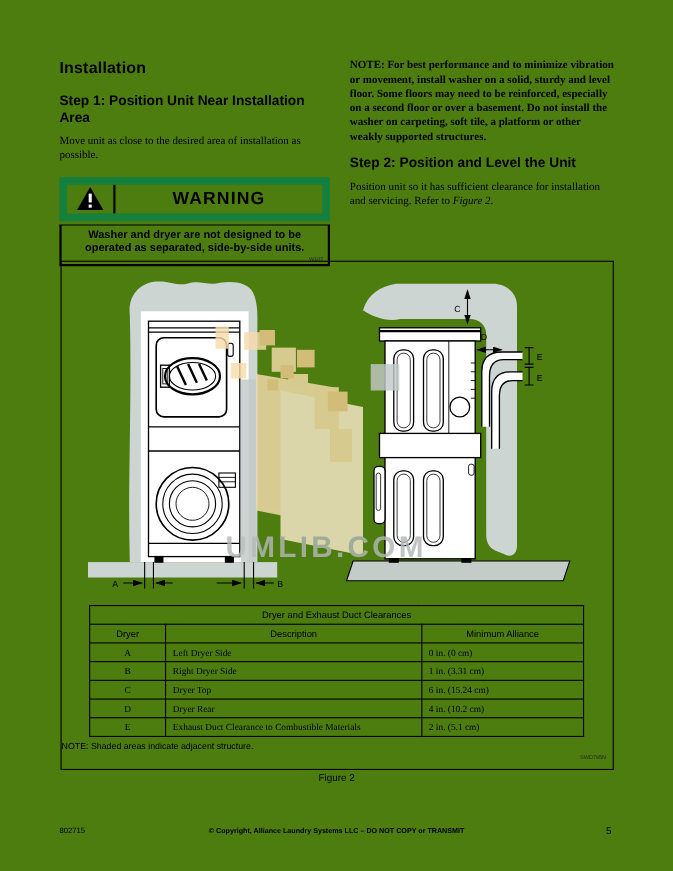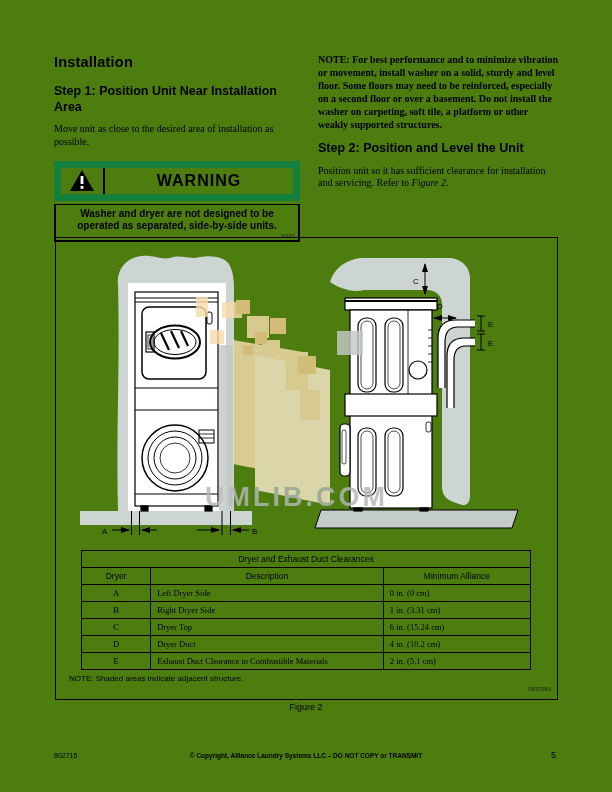--- a/index.html
+++ b/index.html
@@ -26,21 +26,21 @@
   .diagram-svg{position:absolute;left:0;top:0;}
   .clearance-table{position:absolute;left:25px;top:312px;width:450px;border-collapse:collapse;
                    font-size:8.5px;}
   .clearance-table td,.clearance-table th{border:1px solid #000;padding:2px 6px;height:12px;}
   .tbl-title{text-align:center;font-weight:normal;font-size:8.5px;}
   .tbl-head{text-align:center;font-size:8.5px;font-weight:normal;}
   .cell-serif{font-family:"Liberation Serif",serif;font-size:8.5px;}
   .col-area{width:60px;text-align:center;}
   .col-desc{width:239px;text-align:left;}
   .col-clear{width:145px;text-align:left;}
-  .fig-note{position:absolute;left:13px;top:436px;font-size:8px;text-align:right;}
+  .fig-note{position:absolute;left:0;top:436px;font-size:8px;text-align:right;}
   .fig-code{position:absolute;right:6px;top:448px;font-size:5px;color:#222;}
   .fig-caption{position:absolute;left:0;top:702px;width:612px;text-align:center;font-size:9px;}
   
   .footer-left{position:absolute;left:54px;top:752px;font-size:7px;}
   .footer-center{position:absolute;left:0;top:752px;width:612px;text-align:center;font-size:6.5px;font-weight:bold;}
   .footer-right{position:absolute;right:56px;top:750px;font-size:9px;}
   
   .dim-label{font:8px "Liberation Sans",sans-serif;fill:#000;}
   .wm-text{font:bold 27px "Liberation Sans",sans-serif;letter-spacing:3px;fill:#b2b8b7;}
 </style>
@@ -251,21 +251,21 @@
         <td class="cell-serif col-desc">Right Dryer Side</td>
         <td class="cell-serif col-clear">1 in. (3.31 cm)</td>
       </tr>
       <tr>
         <td class="cell-serif col-area">C</td>
         <td class="cell-serif col-desc">Dryer Top</td>
         <td class="cell-serif col-clear">6 in. (15.24 cm)</td>
       </tr>
       <tr>
         <td class="cell-serif col-area">D</td>
-        <td class="cell-serif col-desc">Dryer Duct</td>
+        <td class="cell-serif col-desc">Dryer Rear</td>
         <td class="cell-serif col-clear">4 in. (10.2 cm)</td>
       </tr>
       <tr>
         <td class="cell-serif col-area">E</td>
         <td class="cell-serif col-desc">Exhaust Duct Clearance to Combustible Materials</td>
         <td class="cell-serif col-clear">2 in. (5.1 cm)</td>
       </tr>
     </tbody>
       </table>
 

